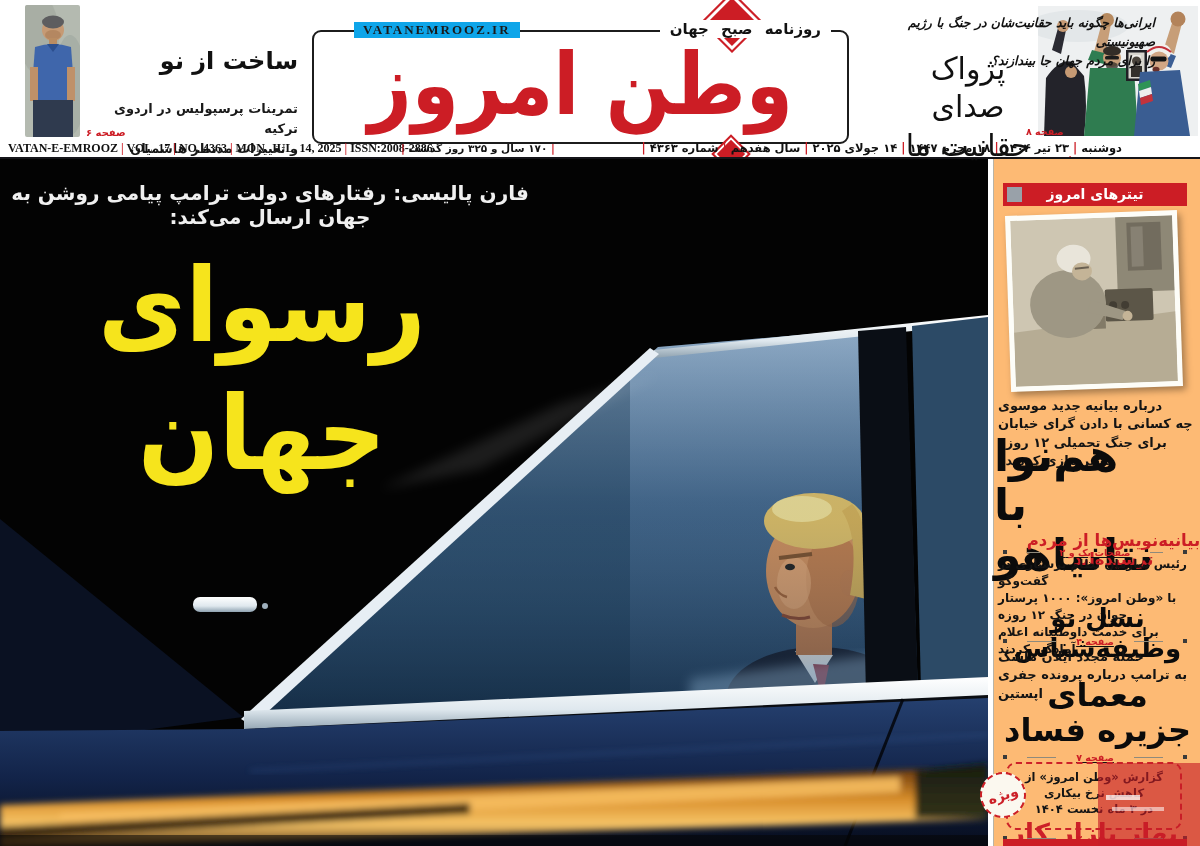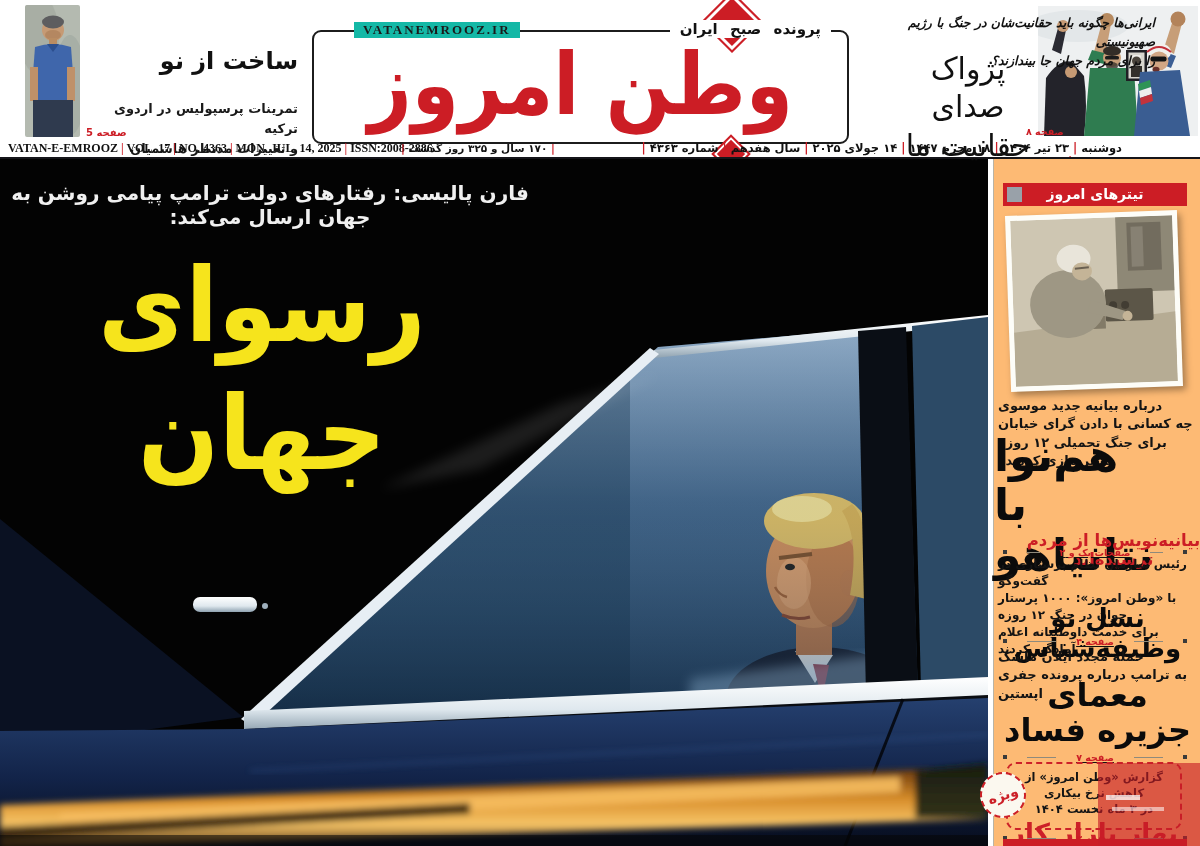--- a/index.html
+++ b/index.html
@@ -16,21 +16,21 @@
   .coach-photo{left:25px;top:5px;width:55px;height:132px;overflow:hidden;border-radius:2px;}
   .sports-headline{left:120px;top:48px;width:178px;text-align:right;font-size:24px;font-weight:bold;line-height:1.1;}
   .sports-deck{left:80px;top:99px;width:218px;text-align:right;font-size:13px;font-weight:bold;line-height:1.55;color:#1a1a1a;}
   .sports-page{left:86px;top:127px;font-size:10px;font-weight:bold;color:#cc1d25;}
 
   .masthead-box{left:312px;top:30px;width:533px;height:110px;border:2px solid #1c1c1c;border-radius:9px;}
   .masthead-logo{
     position:absolute;left:0;top:-6px;width:100%;height:116px;display:flex;align-items:center;justify-content:center;
     font-size:76px;font-weight:bold;color:#cc1d25;transform:scaleY(1.12);letter-spacing:-2px;
   }
-  .masthead-url{position:absolute;top:-10px;left:40px;background:#14b8a6;padding:0 9px;
+  .masthead-url{position:absolute;top:-10px;left:40px;background:#0ea5e9;padding:0 9px;
     font-family:"Liberation Serif",serif;font-size:13px;font-weight:bold;letter-spacing:2px;color:#1a1a1a;}
   .masthead-tagline{position:absolute;top:-12px;right:16px;background:#fff;padding:0 10px;
     font-size:15px;font-weight:bold;word-spacing:7px;color:#111;}
   .ornament-top{position:absolute;left:398px;top:-30px;width:34px;height:34px;background:#cc1d25;
     transform:rotate(45deg);border:3px solid #fff;outline:2px solid #cc1d25;}
   .ornament-bottom{position:absolute;left:405px;bottom:-24px;width:20px;height:20px;background:#cc1d25;
     transform:rotate(45deg);border:2px solid #fff;outline:2px solid #cc1d25;}
 
   .echo-kicker{left:903px;top:14px;width:252px;text-align:right;font-size:12.5px;font-weight:bold;line-height:1.5;z-index:3;font-style:italic;}
   .echo-headline{left:893px;top:50px;width:150px;text-align:center;font-size:30px;font-weight:normal;line-height:1.28;z-index:3;}
@@ -97,28 +97,28 @@
     <path d="M22,39 L34,39 L28,47 Z" fill="#2c4f8e"></path>
     <rect x="5" y="62" width="8" height="34" fill="#bf9169"></rect>
     <rect x="42" y="62" width="8" height="34" fill="#bf9169"></rect>
     <rect x="8" y="95" width="40" height="37" fill="#2f3a4e"></rect>
   </svg>
 </div>
 
 <div class="abs sports-headline rtl">ساخت از نو</div>
 <div class="abs sports-deck pre rtl">تمرینات پرسپولیس در اردوی ترکیه
 و تغییرات مدنظر هاشمیان</div>
-<div class="abs sports-page rtl">صفحه 5</div>
+<div class="abs sports-page rtl">صفحه ۶</div>
 
 <div class="abs masthead-box">
   <div class="ornament-top"></div>
   <div class="ornament-bottom"></div>
   <div class="masthead-logo rtl">وطن امروز</div>
   <div class="masthead-url">VATANEMROOZ.IR</div>
-  <div class="masthead-tagline rtl">پرونده صبح ایران</div>
+  <div class="masthead-tagline rtl">روزنامه صبح جهان</div>
 </div>
 
 <div class="abs echo-kicker pre rtl">ایرانی‌ها چگونه باید حقانیت‌شان در جنگ با رژیم صهیونیستی
 را برای مردم جهان جا بیندازند؟</div>
 <div class="abs echo-headline pre rtl">پژواک صدای
 حقانیت ما</div>
 <div class="abs echo-page rtl">صفحه ۸</div>
 
 <div class="abs protest-photo">
   <svg width="160" height="130" viewBox="0 0 160 130">

